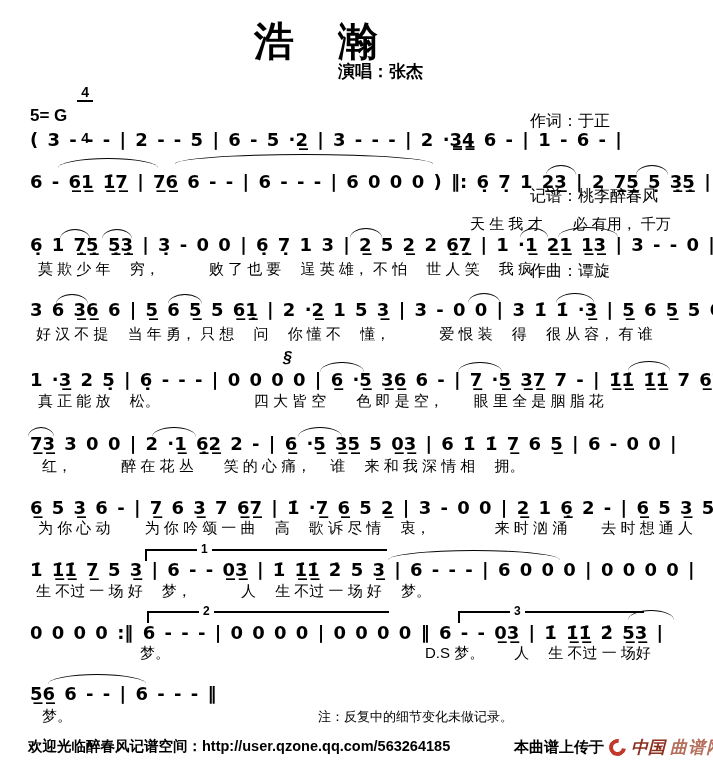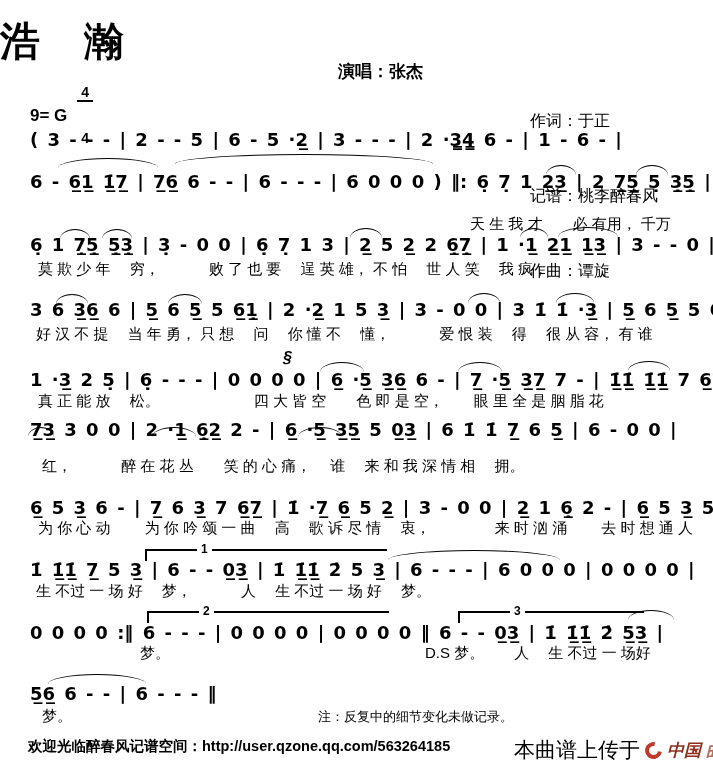--- a/index.html
+++ b/index.html
@@ -2,21 +2,21 @@
 <html><head>
 <meta charset="utf-8">
 <style>
   html,body{margin:0;padding:0;}
   body{
     width:713px;height:766px;position:relative;background:#ffffff;color:#000;
     font-family:"Liberation Sans","DejaVu Sans",sans-serif;overflow:hidden;
   }
   .abs{position:absolute;white-space:pre;}
   .title{
-    top:14px;left:0;width:634px;text-align:left;
+    top:14px;left:0;width:634px;text-align:center;
     font-family:"Liberation Serif","DejaVu Serif",serif;
     font-size:40px;font-weight:bold;letter-spacing:2px;
   }
   .performer{
     top:60px;left:338px;
     font-family:Liberation Serif, serif;
     font-size:17px;font-weight:bold;
   }
   .credits{
     top:58px;left:530px;
@@ -36,34 +36,34 @@
   .lyrics{font-size:15px;line-height:1.2;}
   .volta{position:absolute;border-top:2px solid #000;border-left:2px solid #000;height:10px;}
   .volta .vnum{position:absolute;top:-9px;left:50px;background:#fff;
     padding:0 4px;font-size:12px;font-weight:bold;}
   .arc{position:absolute;height:9px;border-top:1.5px solid #000;
     border-radius:50% 50% 0 0 / 100% 100% 0 0;}
   .segno{position:absolute;font-size:16px;font-weight:bold;font-style:italic;}
   .note-text{font-family:Liberation Sans, sans-serif;font-size:13px;}
   .footer-left{top:737px;left:28px;font-size:14.5px;font-weight:bold;}
   .footer-right{top:736px;left:514px;display:flex;align-items:center;gap:5px;}
-  .footer-right .upl{font-size:21px;font-weight:normal;}
+  .footer-right .upl{font-size:15px;font-weight:bold;}
   .logo-c{display:inline-block;width:9px;height:9px;border-radius:50%;
     border:4px solid #c0392b;border-right-color:transparent;
     transform:rotate(-35deg);}
   .site1{font-size:17px;font-weight:bold;color:#8d2f1f;font-style:italic;}
   .site2{font-size:17px;font-weight:bold;color:#b5705e;font-style:italic;letter-spacing:1px;}
 </style>
 </head>
 <body>
 
 <div class="abs title">浩　瀚</div>
 <div class="abs performer">演唱：张杰</div>
 <div class="abs keysig">
-  <span>9= G</span>
+  <span>5= G</span>
   <span class="timesig">
     <span class="num">4</span>
     <span class="den">4</span>
   </span>
 </div>
 <div class="abs credits">
   <div>作词：于正</div>
   <div>记谱：桃李醉春风</div>
   <div>作曲：谭旋</div>
 </div>
@@ -75,21 +75,21 @@
 
 <div class="abs notation" style="top:233px">6̣ 1 7̣̲5̣̲ 5̣̲3̣̲ | 3̣ - 0 0 | 6̣ 7̣ 1 3 | 2̲ 5 2̲ 2 6̣̲7̣̲ | 1 ·1̲ 2̲1̲ 1̲3̲ | 3 - - 0 |</div>
 <div class="abs lyrics" style="top:260px;left:38px">莫 欺 少 年　 穷，　　　 败 了 也 要　 逞 英 雄， 不 怕　 世 人 笑　 我 疯，</div>
 
 <div class="abs notation" style="top:298px">3 6 3̲6̲ 6 | 5̲ 6 5̲ 5 6̲1̣̲ | 2 ·2̲ 1 5 3̲ | 3 - 0 0 | 3 1̇ 1̇ ·3̲ | 5̲ 6 5̲ 5 6̣̲7̣̲ |</div>
 <div class="abs lyrics" style="top:325px;left:36px">好 汉 不 提　 当 年 勇， 只 想　 问　 你 懂 不　 懂，　　　 爱 恨 装　 得　 很 从 容， 有 谁</div>
 
 <div class="abs notation" style="top:368px">1 ·3̲ 2 5̣ | 6̣ - - - | 0 0 0 0 | 6̲ ·5̲ 3̲6̲ 6 - | 7̲ ·5̲ 3̲7̲ 7 - | 1̲̇1̲̇ 1̲̇1̲̇ 7 6̲7̲ |</div>
 <div class="abs lyrics" style="top:392px;left:38px">真 正 能 放　 松。　　　　　　 四 大 皆 空　　色 即 是 空，　　眼 里 全 是 胭 脂 花</div>
 
-<div class="abs notation" style="top:418px">7̲3̲ 3 0 0 | 2 ·1̲ 6̣̲2̲ 2 - | 6̲ ·5̲ 3̲5̲ 5 0̲3̲ | 6 1̇ 1̇ 7̲ 6 5̲ | 6 - 0 0 |</div>
+<div class="abs notation" style="top:432px">7̲3̲ 3 0 0 | 2 ·1̲ 6̣̲2̲ 2 - | 6̲ ·5̲ 3̲5̲ 5 0̲3̲ | 6 1̇ 1̇ 7̲ 6 5̲ | 6 - 0 0 |</div>
 <div class="abs lyrics" style="top:457px;left:42px">红，　　　 醉 在 花 丛　　笑 的 心 痛，　 谁　 来 和 我 深 情 相　 拥。</div>
 
 <div class="abs notation" style="top:496px">6̲ 5 3̲ 6 - | 7̲ 6 3̲ 7 6̲7̲ | 1̇ ·7̲ 6̲ 5 2̲ | 3 - 0 0 | 2̲ 1 6̣̲ 2 - | 6̲ 5 3̲ 5 3 |</div>
 <div class="abs lyrics" style="top:519px;left:38px">为 你 心 动　　 为 你 吟 颂 一 曲　 高　 歌 诉 尽 情　 衷，　　　　 来 时 汹 涌　　 去 时 想 通 人</div>
 
 <div class="abs notation" style="top:558px">1̇ 1̲̇1̲̇ 7̲ 5 3̲ | 6 - - 0̲3̲ | 1̇ 1̲̇1̲̇ 2̇ 5 3̲ | 6 - - - | 6 0 0 0 | 0 0 0 0 |</div>
 <div class="abs lyrics" style="top:582px;left:36px">生 不过 一 场 好　 梦，　　　 人　 生 不过 一 场 好　 梦。</div>
 
 <div class="abs notation" style="top:621px">0 0 0 0 :‖ 6 - - - | 0 0 0 0 | 0 0 0 0 ‖ 6 - - 0̲3̲ | 1̇ 1̲̇1̲̇ 2̇ 5̲3̲ |</div>
 <div class="abs lyrics" style="top:644px;left:140px">梦。　　　　　　　　　　　　　　　　　D.S 梦。　　人　 生 不过 一 场好</div>

